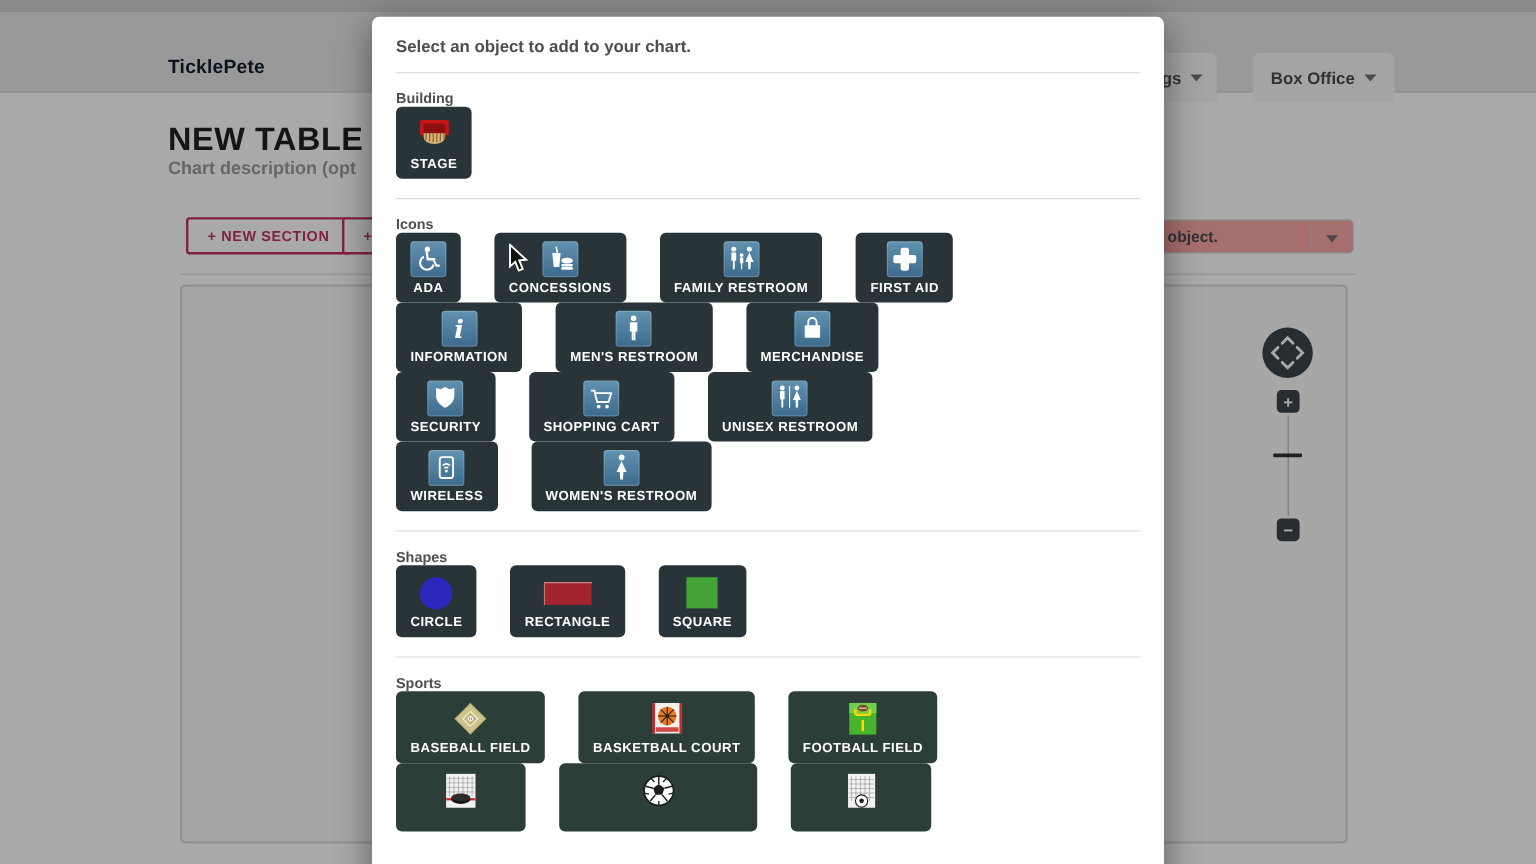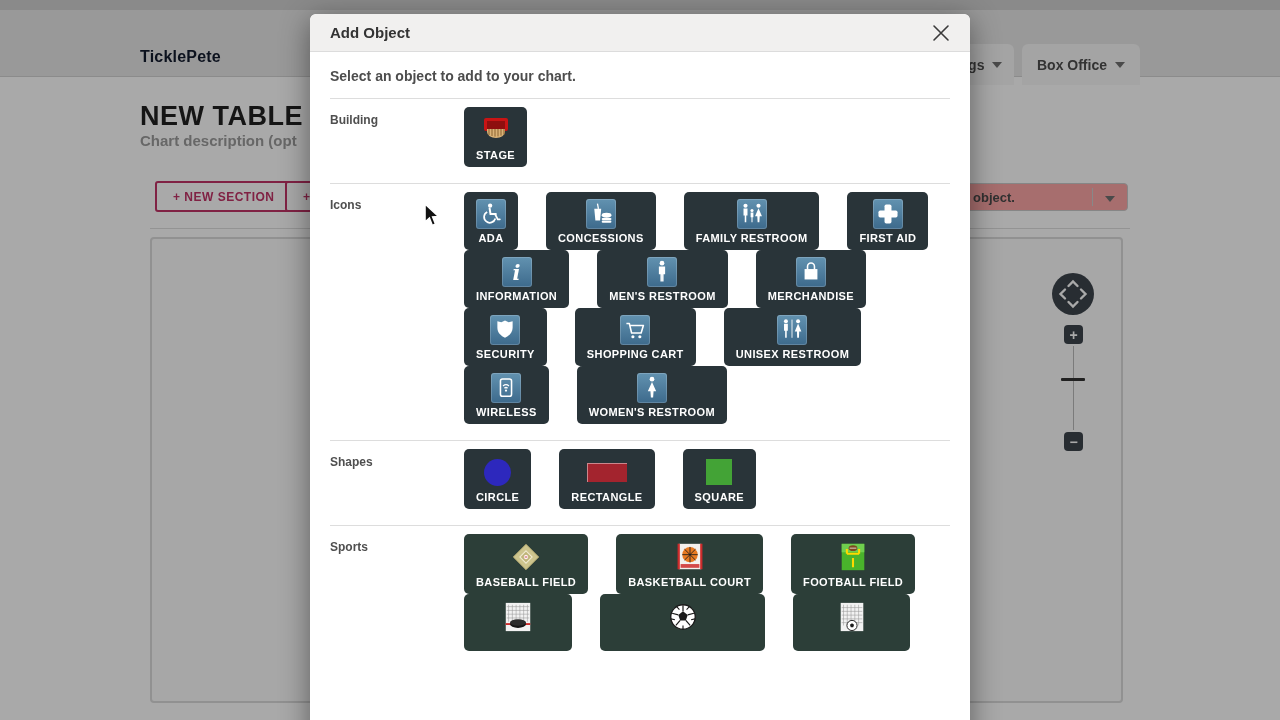--- a/index.html
+++ b/index.html
@@ -8,21 +8,21 @@
 
   
   .page { position:absolute; inset:0; background:#fff; }
   .topstrip { position:absolute; left:0; top:0; width:1280px; height:10px; background:#cfcfcf; }
   .appheader { position:absolute; left:0; top:10px; width:1280px; height:67px; background:#e6e6e6; border-bottom:1px solid #d2d2d2; }
   .logo { position:absolute; left:140px; top:48px; font-size:16px; font-weight:bold; color:#0f172a; letter-spacing:.2px; }
   .navtab { position:absolute; top:44px; height:41px; background:#f7f7f7; border-radius:6px 6px 0 0;
             display:flex; align-items:center; justify-content:center; gap:8px;
             font-size:14px; font-weight:bold; color:#4a4a4a; }
   .navtab.t1 { left:948px; width:66px; }
-  .navtab.t2 { left:1022px; width:118px; }
+  .navtab.t2 { left:1044px; width:118px; }
   .caret { width:0; height:0; border-left:5px solid transparent; border-right:5px solid transparent; border-top:6px solid #6e6e6e; }
   .pagetitle { position:absolute; left:140px; top:101px; font-size:27px; font-weight:800; color:#1c1c1c; letter-spacing:.5px; }
   .pagesub { position:absolute; left:140px; top:132px; font-size:15px; font-weight:bold; color:#9a9a9a; }
   .btn-outline { position:absolute; top:181px; height:31px; background:#fff; border:2px solid #c13064; border-radius:3px;
                  color:#c13064; font-size:12px; font-weight:bold; letter-spacing:.5px;
                  display:flex; align-items:center; padding:0 16px; }
   .btn1 { left:155px; }
   .btn2 { left:285px; width:120px; }
   .toolbar-rule { position:absolute; left:150px; top:228px; width:980px; height:1px; background:#dedede; }
   .canvas { position:absolute; left:150px; top:237px; width:973px; height:466px; background:#fcfcfc;
@@ -47,21 +47,21 @@
 
   
   .modal { position:absolute; left:310px; top:14px; width:660px; height:760px; background:#fff;
            border-radius:6px; box-shadow:0 6px 30px rgba(0,0,0,.45); z-index:20; overflow:hidden; }
   .modal-header { height:38px; background:#f1f0ef; border-bottom:1px solid #dcdcdc; border-radius:6px 6px 0 0;
                   display:flex; align-items:center; justify-content:space-between; padding:0 20px; }
   .modal-title { font-size:15px; font-weight:bold; color:#333; }
   .modal-close { width:18px; height:18px; cursor:pointer; }
   .modal-body { padding:0 20px; }
   .modal-intro { padding:16px 0 14px; font-size:14px; font-weight:bold; color:#4d4d4d; border-bottom:1px solid #ddd; }
-  .section { display:flex; padding:8px 0 16px; border-bottom:1px solid #ddd; }
+  .section { display:flex; padding:8px 0 16px; border-bottom:1px solid #ddd;flex-direction:column; }
   .section:last-child { border-bottom:none; }
   .section-label { width:134px; flex:none; padding-top:6px; font-size:12px; font-weight:bold; color:#4f4f4f; }
   .tile-rows { flex:1; }
   .tile-row { display:flex; column-gap:28px; margin-top:0; }
   .tile-row:last-child { margin-bottom:0; }
 
   .tile { background:#293439; border-radius:5px; padding:7px 12px 6px; display:flex; flex-direction:column;
           align-items:center; justify-content:flex-start; min-height:57px; cursor:pointer; }
   .tile.sport { background:#2c3e38; }
   .tile-icon { height:32px; display:flex; align-items:center; justify-content:center; }
@@ -121,26 +121,20 @@
   </svg>
   <div class="zbtn zin">+</div>
   <div class="ztrack"></div>
   <div class="zhandle"></div>
   <div class="zbtn zout">−</div>
 </div>
 
 <div class="scrim"></div>
 
 <div class="modal">
-  <div class="modal-header">
-    <span class="modal-title">Add Object</span>
-    <svg class="modal-close" viewBox="0 0 18 18">
-      <path d="M2 2 L16 16 M16 2 L2 16" stroke="#3a3a3a" stroke-width="1.6" stroke-linecap="round"></path>
-    </svg>
-  </div>
   <div class="modal-body">
     <div class="modal-intro">Select an object to add to your chart.</div>
     <div id="modal-sections">
         <div class="section">
           <div class="section-label">Building</div>
           <div class="tile-rows">
             <div class="tile-row">
               <div class="tile">
                 <div class="tile-icon">
                   <svg width="34" height="30" viewBox="0 0 34 30">

